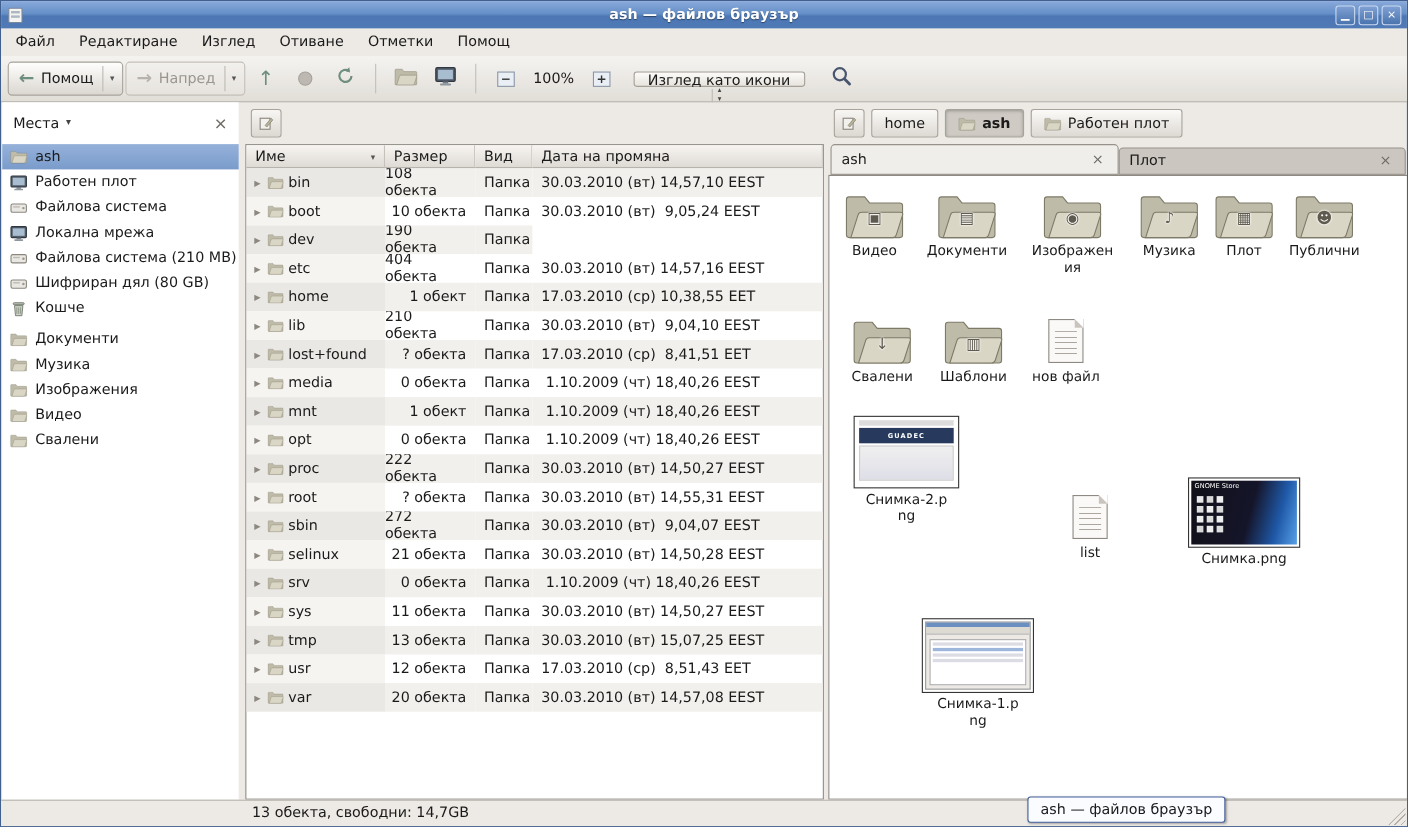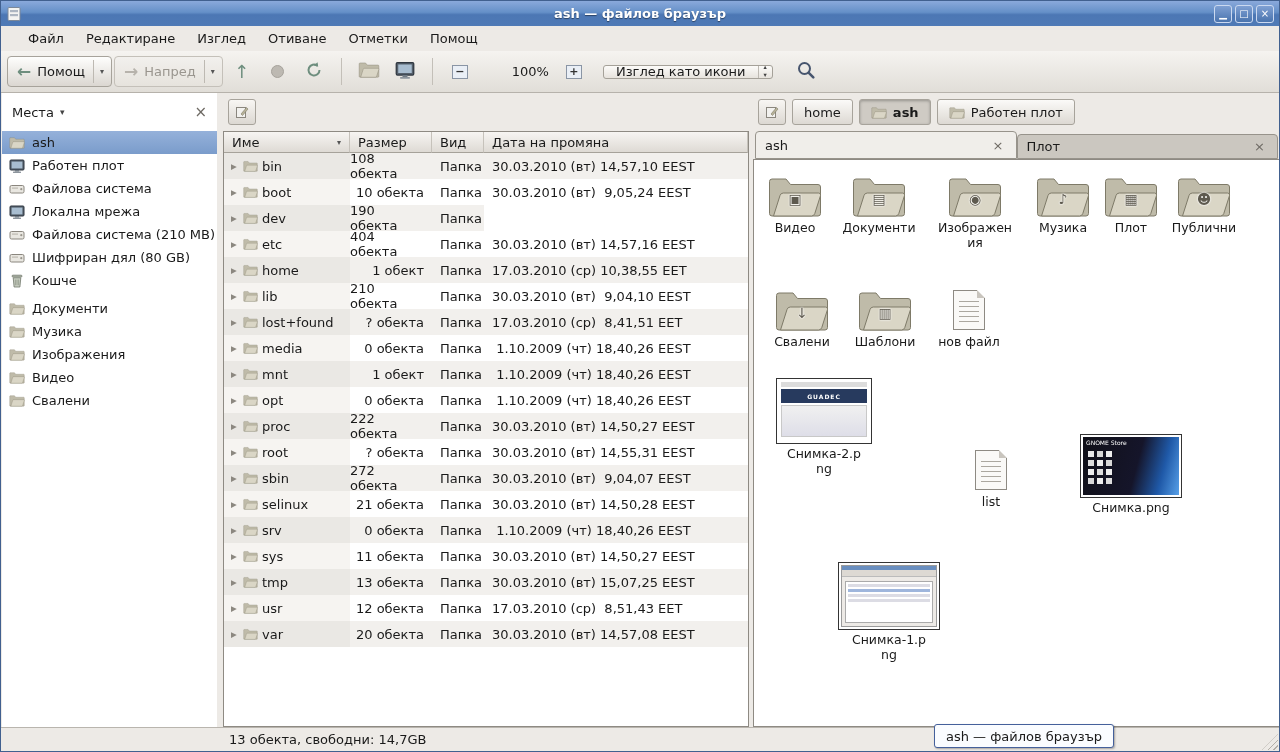--- a/index.html
+++ b/index.html
@@ -11,41 +11,41 @@
   .titlebar{position:absolute;left:0;top:0;right:0;height:25px;
     background:linear-gradient(180deg,#8AA9DB 0%,#6590C8 45%,#4C77B4 55%,#4F7AB6 100%);
     display:flex;align-items:center;padding:0 5px;}
   .win-icon{width:16px;height:16px;margin-right:6px;flex:0 0 16px;}
   .title-text{position:absolute;left:0;right:0;text-align:center;color:#fff;font-weight:bold;text-shadow:0 1px 1px rgba(0,0,0,.45);}
   .win-controls{margin-left:auto;display:flex;gap:3px;z-index:2;}
   .win-btn{width:18px;height:18px;border:1px solid #CBD9F0;border-radius:3px;background:linear-gradient(#7FA0D3,#4A74AE);
     color:#fff;font-size:10px;line-height:15px;text-align:center;cursor:default;}
 
   
-  .menubar{position:absolute;left:0;top:25px;right:0;height:25px;background:#EDEAE6;display:flex;align-items:center;padding-left:16px;}
+  .menubar{position:absolute;left:0;top:25px;right:0;height:25px;background:#EDEAE6;display:flex;align-items:center;padding-left:2px;}
   .menu-item{padding:3px 11px;}
 
   
   .toolbar{position:absolute;left:0;top:50px;right:0;height:42px;
     background:linear-gradient(#F5F3F0,#E1DED8);border-bottom:1px solid #B6B2AB;
     display:flex;align-items:center;padding:0 6px;gap:2px;}
   .tb-split{display:flex;align-items:center;height:31px;border:1px solid #A7A39B;border-radius:4px;
     background:linear-gradient(#FEFEFD,#DBD7D1);padding:0 3px 0 9px;gap:6px;}
   .tb-split .dd{border-left:1px solid #BDB9B2;padding:7px 4px 7px 6px;margin-left:2px;font-size:8px;color:#555;}
   .tb-split.disabled{color:#9A968F;background:linear-gradient(#F2F0ED,#E6E3DD);border-color:#C4C0B9;}
   .tb-split.disabled .tb-arrow{color:#B7B3AC;}
   .tb-arrow{font-size:17px;color:#6E8E7E;font-weight:bold;line-height:1;}
   .tb-btn{min-width:34px;height:31px;display:flex;align-items:center;justify-content:center;border-radius:3px;font-size:18px;color:#6E8E7E;}
   .stop-dot{width:13px;height:13px;border-radius:50%;background:#BDB9B2;border:1px solid #A6A29B;}
   .tb-sep{width:1px;height:27px;background:#C3BFB8;margin:0 8px;flex:0 0 1px;}
   .zoom-ic{display:inline-block;width:16px;height:14px;border:1px solid #8A95A5;background:#EAEFF6;
     font-size:11px;line-height:12px;text-align:center;color:#333;font-weight:bold;}
-  .zoom-label{padding:0 6px;margin-left:27px;}
+  .zoom-label{padding:0 6px;}
   .combo{height:14px;display:flex;align-items:center;border:1px solid #A5A199;border-radius:3px;
-    background:linear-gradient(#FCFBF9,#E7E3DD);margin-left:10px;}
+    background:linear-gradient(#FCFBF9,#E7E3DD);margin-left:10px;flex-direction:column;}
   .combo-label{padding:0 12px;}
   .combo-arrows{border-left:1px solid #BDB9B2;height:100%;display:flex;flex-direction:column;align-items:center;justify-content:center;
     padding:0 5px;font-size:6.5px;color:#444;line-height:1.2;}
   .search-btn{margin-left:12px;min-width:38px;}
 
   
   .sidebar{position:absolute;left:1px;top:92px;width:215px;bottom:24px;background:#ffffff;}
   .sidebar-header{height:38px;display:flex;align-items:center;padding:0 10px;gap:6px;}
   .sb-caret{font-size:9px;color:#444;}
   .sb-close{margin-left:auto;color:#6E6A64;font-size:15px;line-height:1;}

